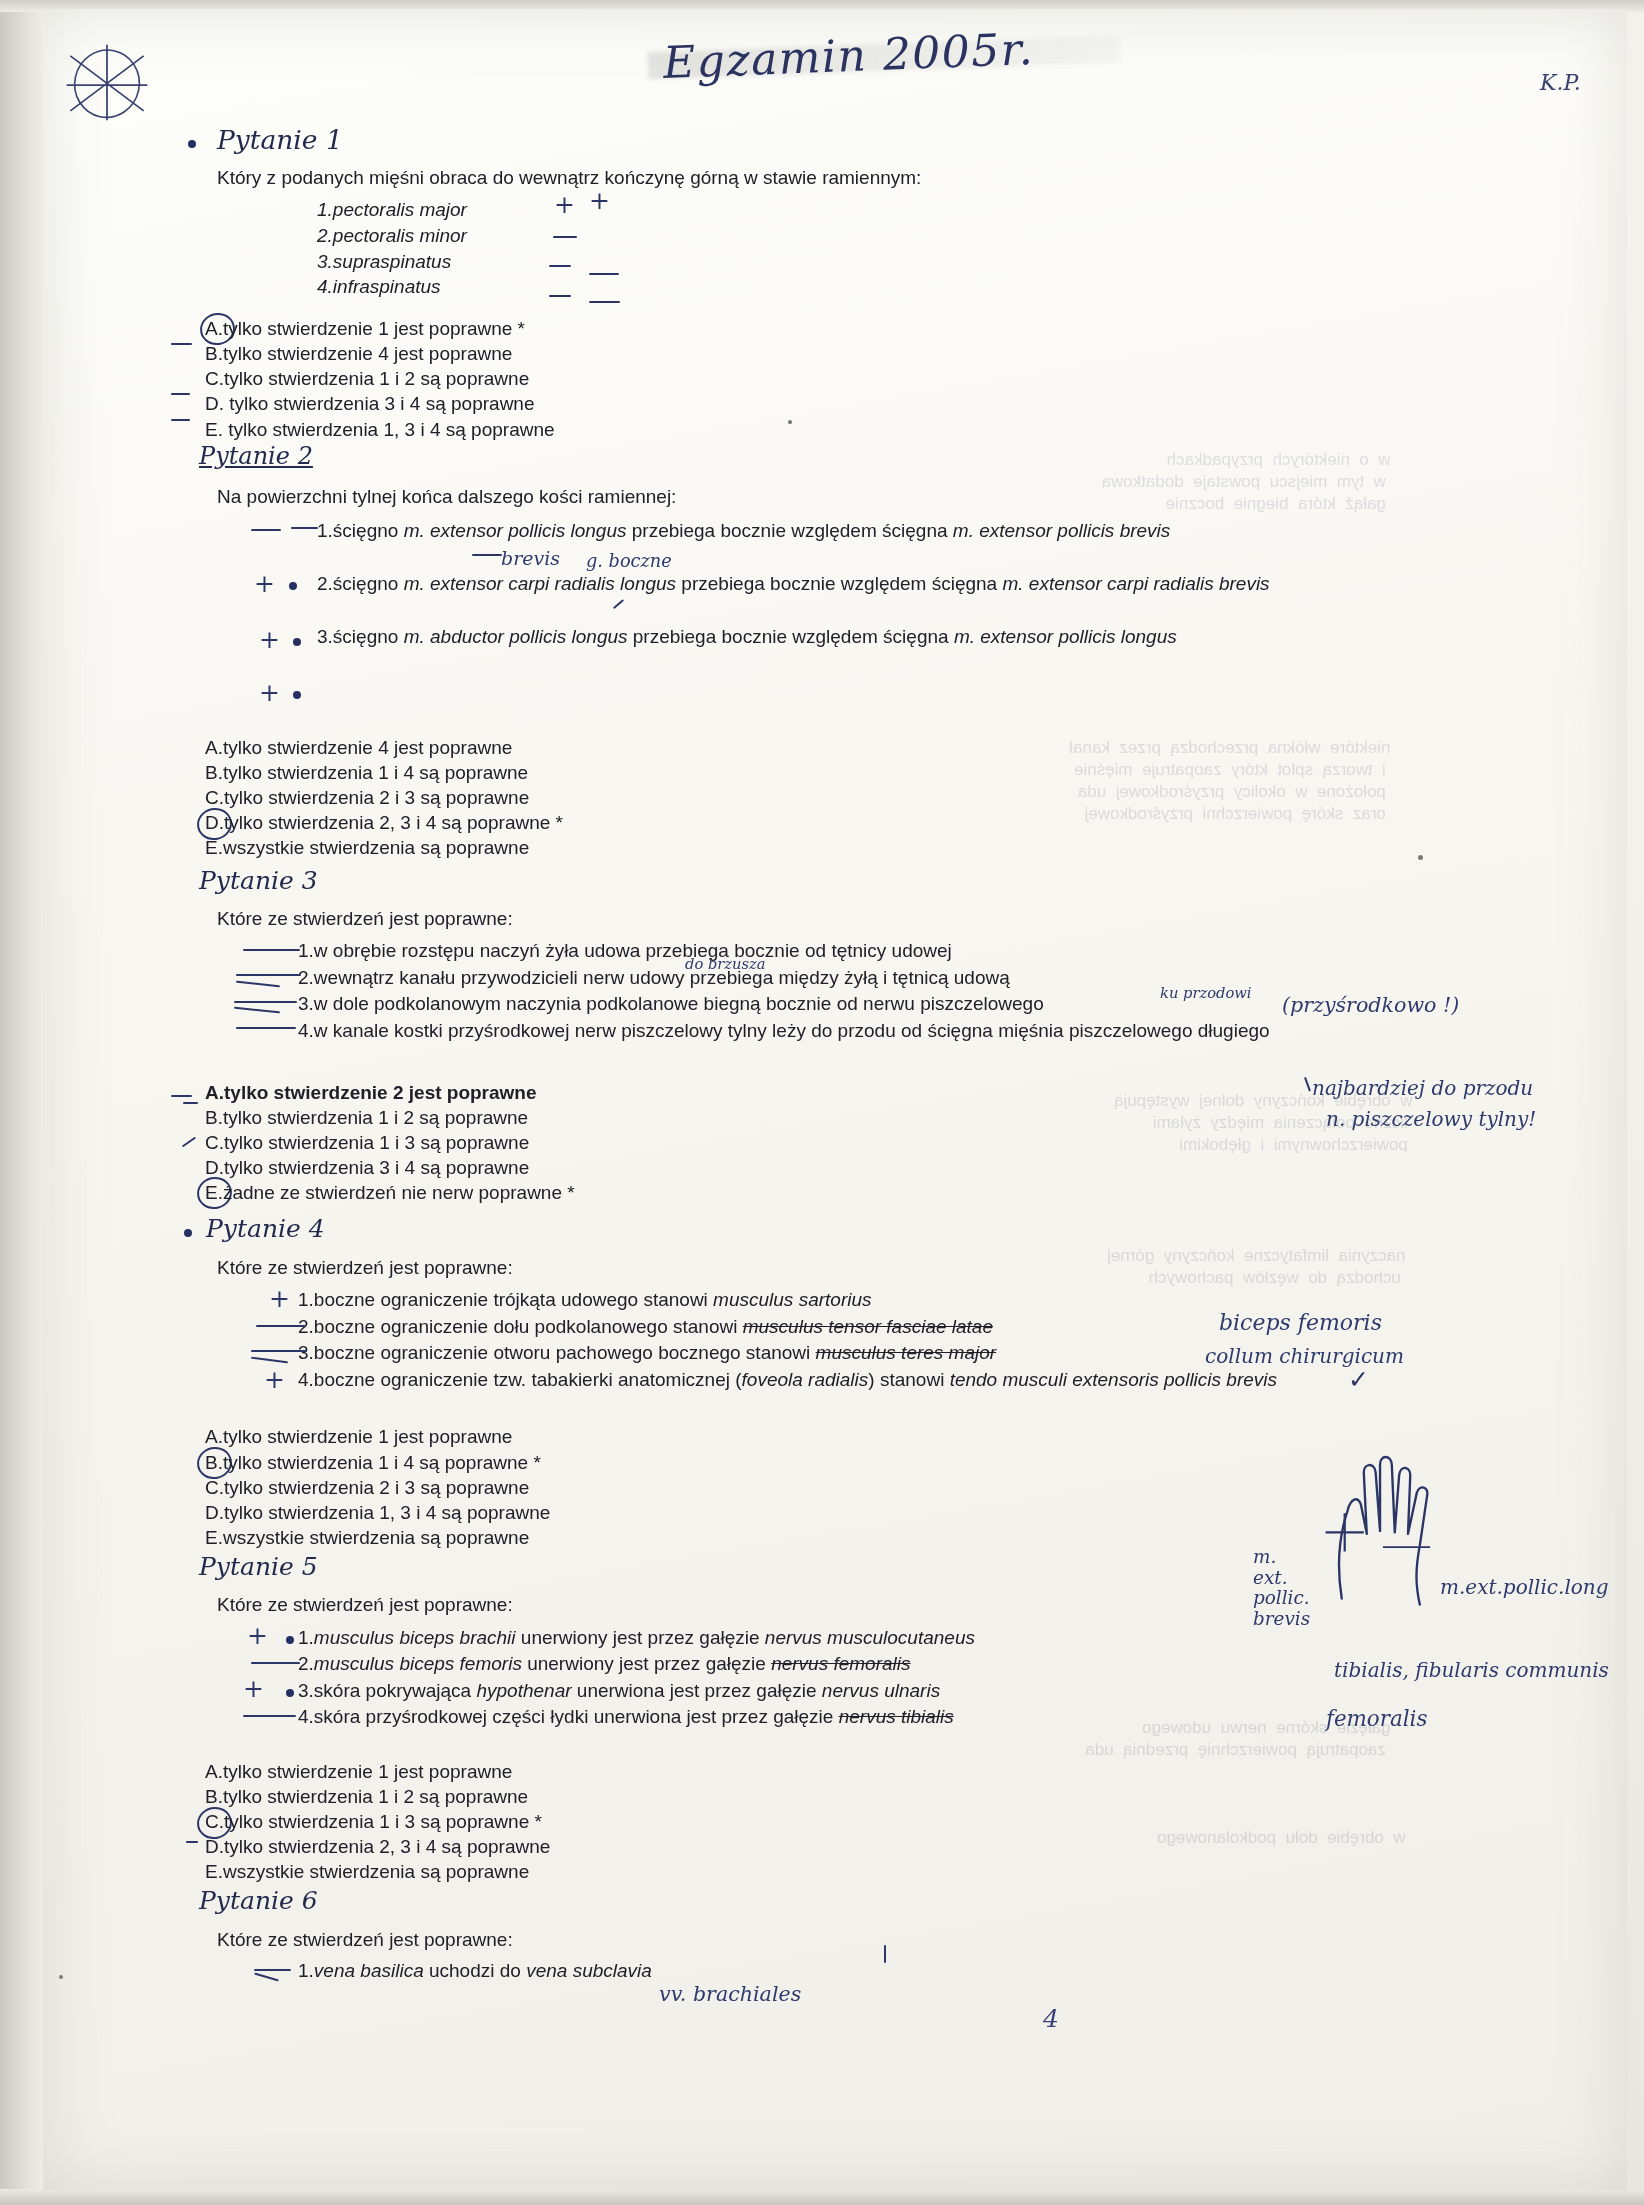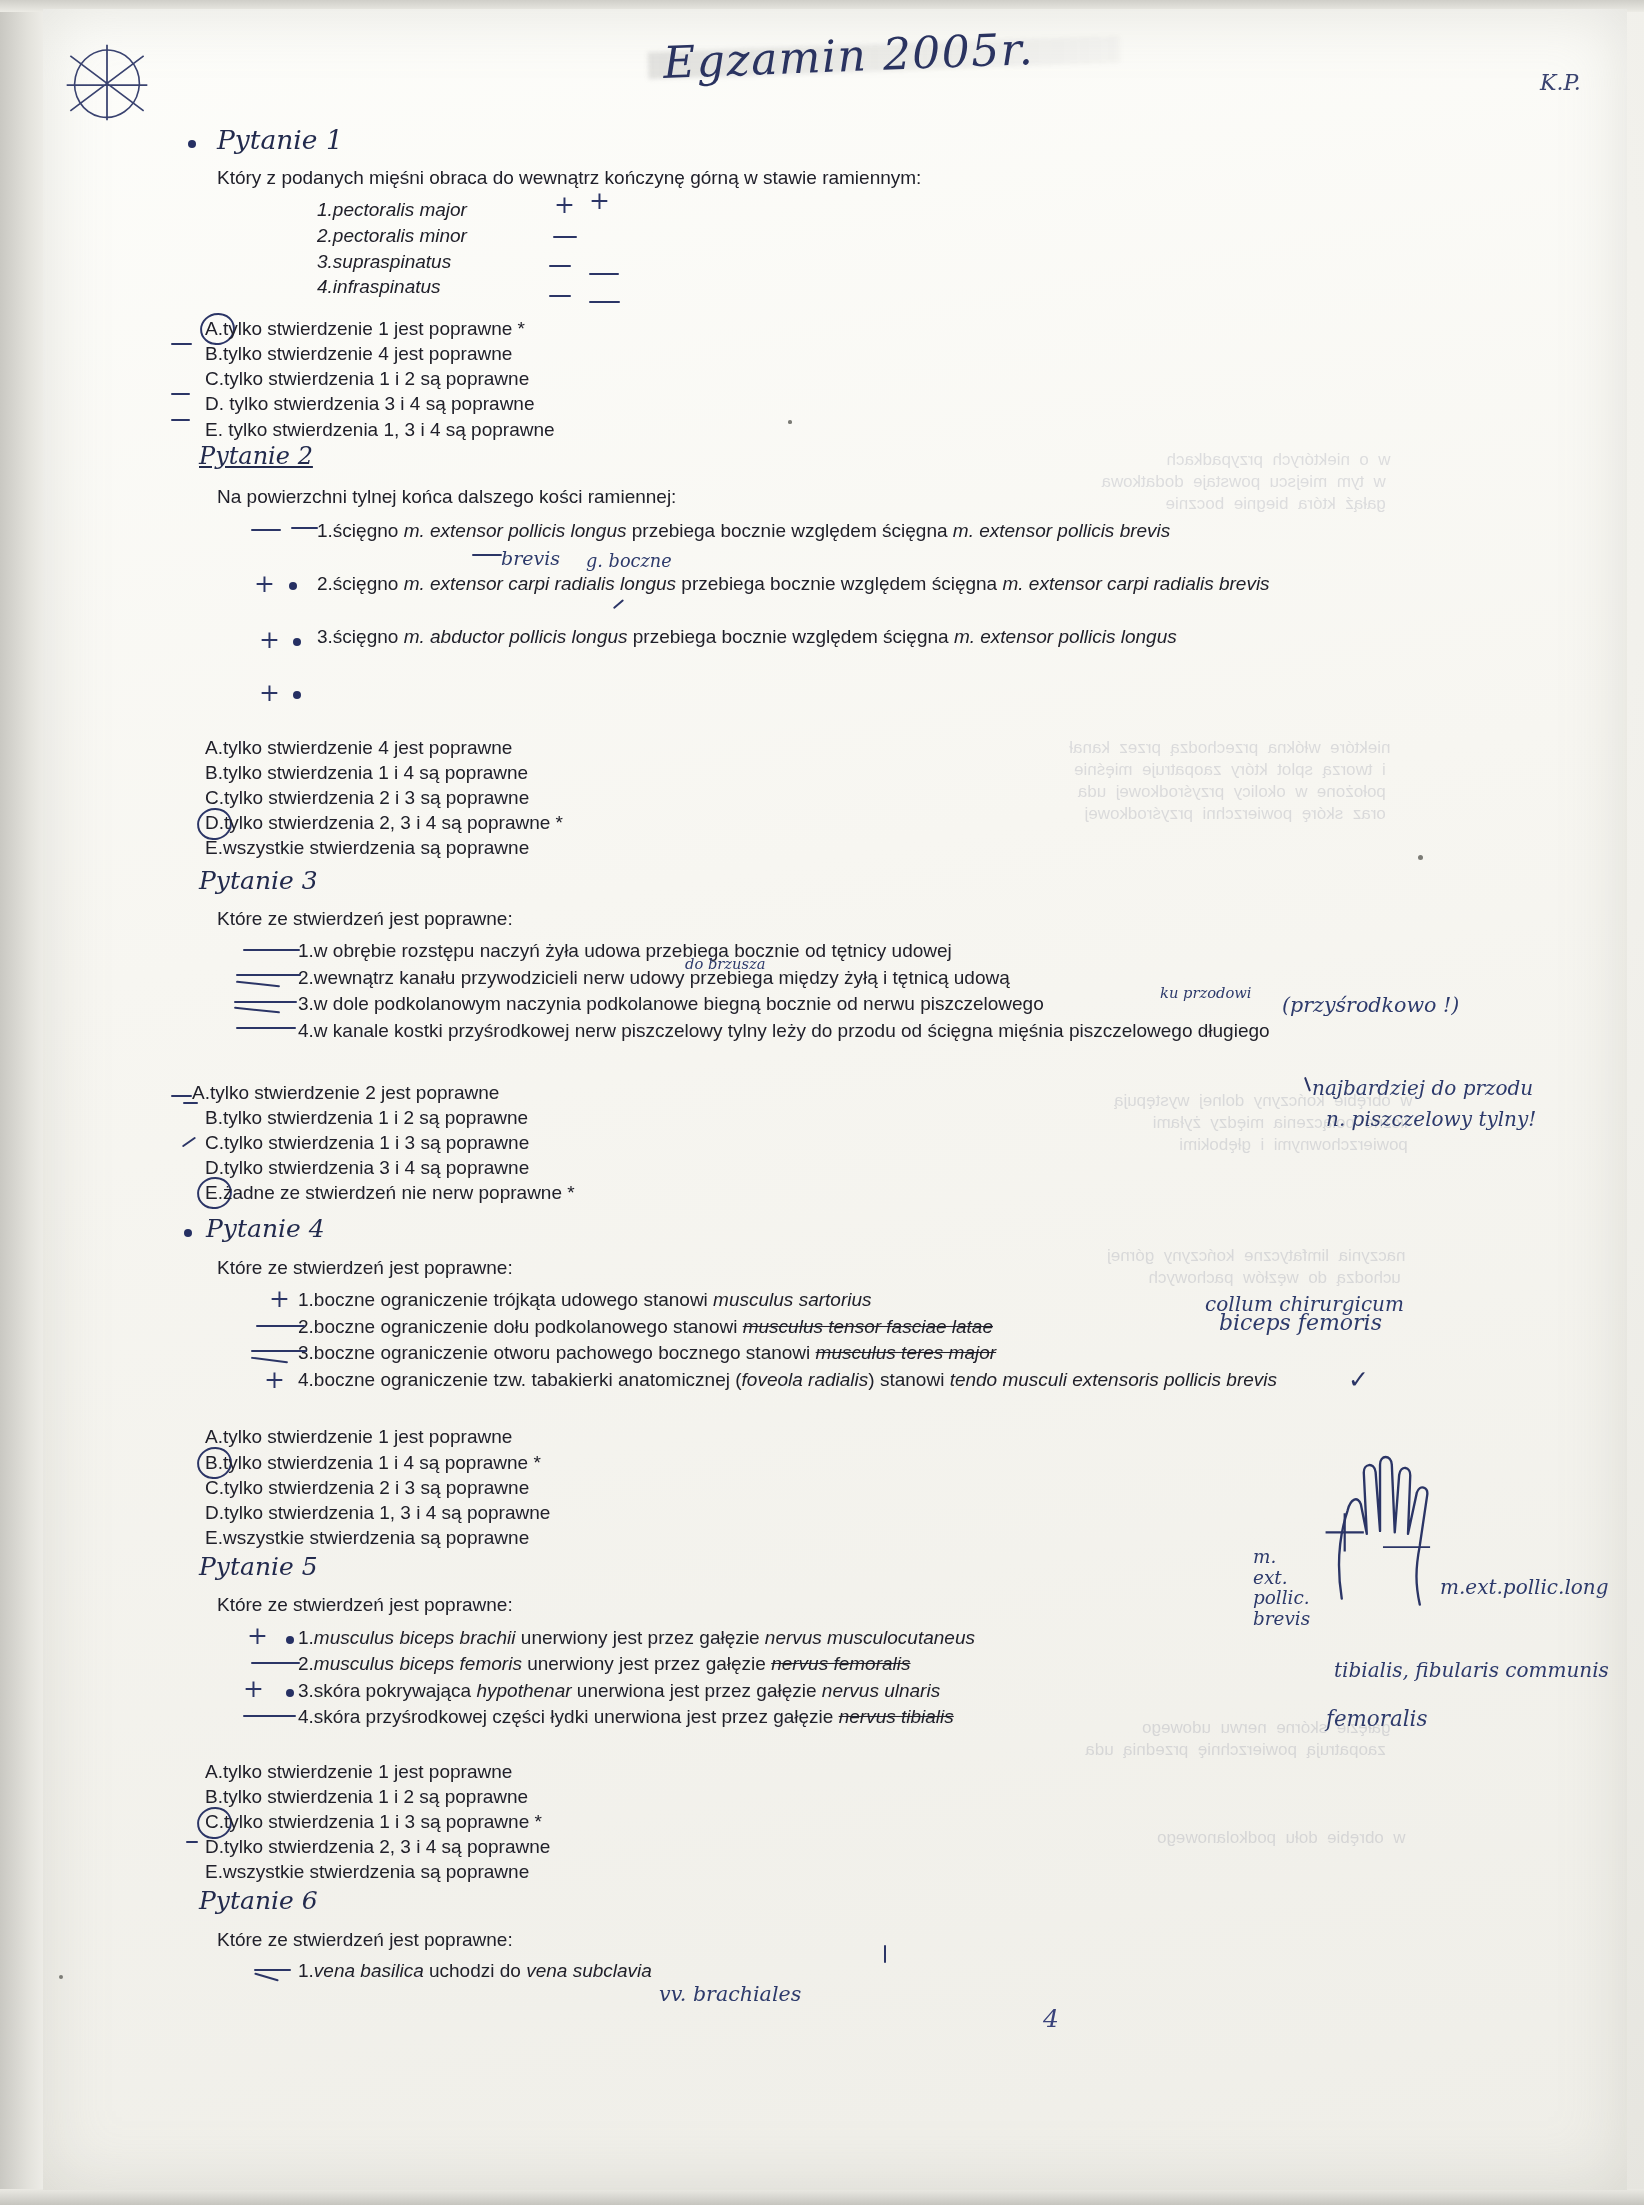--- a/index.html
+++ b/index.html
@@ -231,21 +231,21 @@
   <div class="dash" style="left:234px;top:1009px;width:46px;transform:rotate(6deg);"></div>
   <div class="dash" style="left:236px;top:1027px;width:60px;"></div>
   <div class="hw" style="left:685px;top:955px;font-size:14.7px;">do brzusza</div>
   <div class="hw" style="left:1160px;top:984px;font-size:14.7px;">ku przodowi</div>
   <div class="hw" style="left:1282px;top:993px;font-size:20.6px;">(przyśrodkowo !)</div>
   <div class="hw" style="left:1312px;top:1076px;font-size:20px;">najbardziej do przodu</div>
   <div class="hw" style="left:1326px;top:1107px;font-size:20px;">n. piszczelowy tylny!</div>
   <div class="dash" style="left:1300px;top:1083px;width:14.7px;transform:rotate(70deg);"></div>
 
   <div class="dash" style="left:171px;top:1095px;width:20.6px;"></div>
-  <div class="txt" style="left:192px;top:1082px;">A.tylko stwierdzenie 2 jest poprawne</div>
+  <div class="txt" style="left:205px;top:1082px;font-weight:bold;">A.tylko stwierdzenie 2 jest poprawne</div>
   <div class="dash" style="left:183px;top:1102px;width:14.7px;"></div>
   <div class="txt" style="left:205px;top:1107px;">B.tylko stwierdzenia 1 i 2 są poprawne</div>
   <div class="dash" style="left:181px;top:1141px;width:16px;transform:rotate(-35deg);"></div>
   <div class="txt" style="left:205px;top:1132px;">C.tylko stwierdzenia 1 i 3 są poprawne</div>
   <div class="txt" style="left:205px;top:1157px;">D.tylko stwierdzenia 3 i 4 są poprawne</div>
   <div class="circle-mark" style="left:197px;top:1177px;"></div>
   <div class="txt" style="left:205px;top:1182px;">E.żadne ze stwierdzeń nie nerw poprawne *</div>
 
   <div class="dot" style="left:184px;top:1229px;"></div>
   <div class="hw hw-dark" style="left:206px;top:1214px;font-size:25px;">Pytanie 4</div>
@@ -254,21 +254,21 @@
   <div class="txt" style="left:298px;top:1316px;">2.boczne ograniczenie dołu podkolanowego stanowi <i class="strike">musculus tensor fasciae latae</i></div>
   <div class="txt" style="left:298px;top:1342px;">3.boczne ograniczenie otworu pachowego bocznego stanowi <i class="strike">musculus teres major</i></div>
   <div class="txt" style="left:298px;top:1369px;width:1090px;white-space:normal;">4.boczne ograniczenie tzw. tabakierki anatomicznej (<i>foveola radialis</i>) stanowi <i>tendo musculi extensoris pollicis brevis</i></div>
 
   <div class="tick" style="left:269px;top:1284px;">+</div>
   <div class="dash" style="left:256px;top:1325px;width:49px;"></div>
   <div class="dash" style="left:251px;top:1350px;width:56px;"></div>
   <div class="dash" style="left:251px;top:1359px;width:37px;transform:rotate(7deg);"></div>
   <div class="tick" style="left:264px;top:1365px;">+</div>
   <div class="hw" style="left:1219px;top:1310px;font-size:22px;">biceps femoris</div>
-  <div class="hw" style="left:1205px;top:1292px;font-size:20px;">collum chirurgicum</div>
+  <div class="hw" style="left:1205px;top:1344px;font-size:20px;">collum chirurgicum</div>
   <div class="tick" style="left:1348px;top:1365px;">✓</div>
 
   <div class="txt" style="left:205px;top:1426px;">A.tylko stwierdzenie 1 jest poprawne</div>
   <div class="circle-mark" style="left:197px;top:1447px;"></div>
   <div class="txt" style="left:205px;top:1452px;">B.tylko stwierdzenia 1 i 4 są poprawne *</div>
   <div class="txt" style="left:205px;top:1477px;">C.tylko stwierdzenia 2 i 3 są poprawne</div>
   <div class="txt" style="left:205px;top:1502px;">D.tylko stwierdzenia 1, 3 i 4 są poprawne</div>
   <div class="txt" style="left:205px;top:1527px;">E.wszystkie stwierdzenia są poprawne</div>
 
   <svg class="hand-drawing" viewBox="0 0 260 250">

